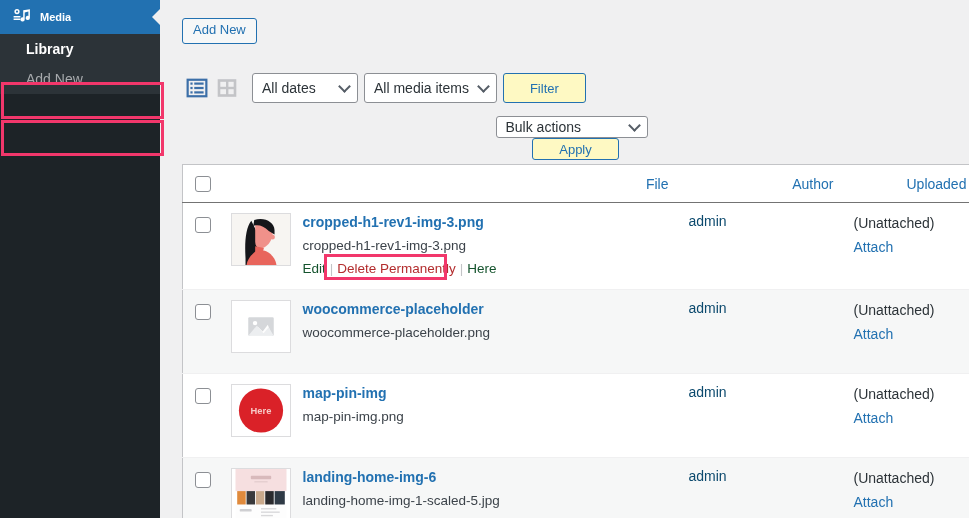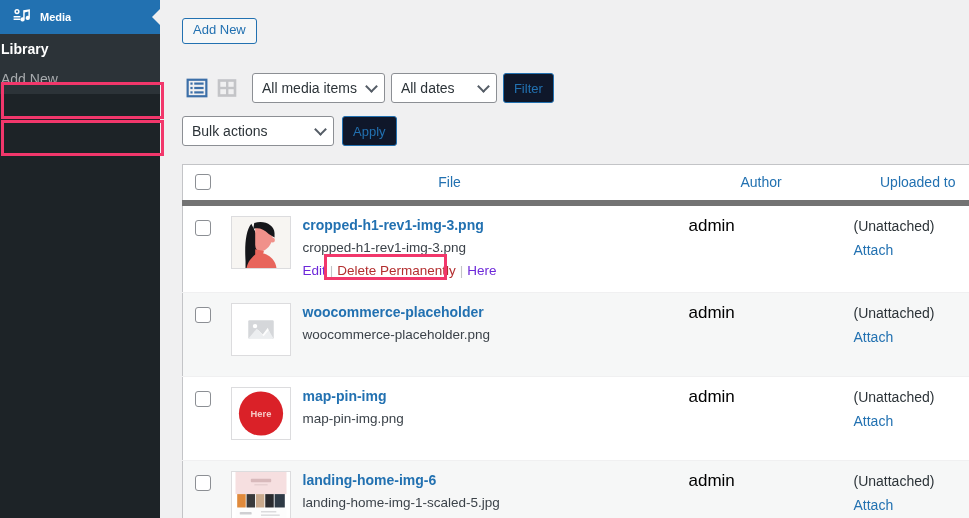--- a/index.html
+++ b/index.html
@@ -45,21 +45,21 @@
     transform: translateY(-50%);
     width: 0; height: 0;
     border-top: 8px solid transparent;
     border-bottom: 8px solid transparent;
     border-right: 8px solid #f0f0f1;
   }
   .submenu { background: #2c3338; padding: 0; }
   .submenu-item {
     height: 30px;
     display: flex; align-items: center;
-    padding-left: 1px;
+    padding-left: 26px;
     font-size: 14px;
     color: #a7aaad;
   }
   .submenu-item.current { color: #fff; font-weight: 600; }
 
   
   .hl {
     position: absolute;
     border: 3px solid #f2376b;
     pointer-events: none;
@@ -137,49 +137,50 @@
     width: 9px; height: 9px;
     margin-top: -6px;
     border-right: 2px solid #555d66;
     border-bottom: 2px solid #555d66;
     transform: rotate(45deg);
   }
   .wp-btn-secondary {
     height: 30px;
     border: 1px solid #2271b1;
     border-radius: 3px;
-    background: #0f172a;
+    background: #fef9c3;
     color: #2271b1;
     font-size: 13px;
-    padding: 0 10px;
+    padding: 0 26px;
     display: inline-flex; align-items: center;
     cursor: pointer;
   }
 
   .bulk-row {
-    display: flex; 
+    display: flex; align-items: center;
     height: 44px;
     margin-top: 3px;
+    flex-direction: column;
   }
   .bulk-row .wp-select { min-width: 152px; margin-right: 8px; }
 
   
   .wp-table {
     width: 810px;
     border-collapse: collapse;
     background: #fff;
     border: 1px solid #c3c4c7;
     border-bottom: none;
     margin-top: 4px;
     table-layout: fixed;
   }
   .wp-table thead th {
     background: #fff;
-    border-bottom: 6px solid #737373;
-    text-align: center;
+    border-bottom: 1px solid #737373;
+    text-align: right;
     font-weight: 400;
     font-size: 14px;
     color: #2271b1;
     padding: 9px 10px;
     height: 38px;
     vertical-align: middle;
   }
   .col-cb     { width: 38px; padding-left: 12px !important; }
   .col-file   { width: 458px; }
   .col-author { width: 165px; margin-top: 9px; }
@@ -231,28 +232,28 @@
     line-height: 1.4;
     margin-bottom: 3px;
   }
   .row-actions {
     font-size: 13.5px;
     color: #3c434a;
     line-height: 1.5;
     white-space: nowrap;
   }
   .row-actions a {
-    color: #6d28d9;
+    color: #14532d;
     text-decoration: none;
     cursor: pointer;
   }
   .row-actions a.delete-link { color: #b32d2e; }
   .row-actions .sep { color: #c3c4c7; padding: 0 4px; }
 
-  .author-cell a { color: #000000; text-decoration: none; font-size: 17px; cursor: pointer; }
+  .author-cell a { color: #0c4a6e; text-decoration: none; font-size: 14px; cursor: pointer; }
   .upl-cell { color: #3c434a; font-size: 14px; line-height: 1.5; }
   .upl-cell .attach-link {
     display: block;
     color: #2271b1;
     text-decoration: none;
     margin-top: 3px;
     cursor: pointer;
   }
 
   
@@ -308,27 +309,27 @@
         </span>
         <span class="view-btn">
           <svg viewBox="0 0 20 20" width="20" height="20" aria-hidden="true">
             <rect x="2" y="2.5" width="16" height="15" fill="none" stroke="#c3c4c7" stroke-width="2.6"></rect>
             <rect x="9" y="2.5" width="2.4" height="15" fill="#c3c4c7"></rect>
             <rect x="2" y="8.8" width="16" height="2.4" fill="#c3c4c7"></rect>
           </svg>
         </span>
       </div>
 
+      <span class="wp-select" style="min-width:106px;">
+        <span>All dates</span>
+        <span class="chev"></span>
+      </span>
+
       <span class="wp-select" style="min-width:131px;">
         <span>All media items</span>
-        <span class="chev"></span>
-      </span>
-
-      <span class="wp-select" style="min-width:106px;">
-        <span>All dates</span>
         <span class="chev"></span>
       </span>
 
       <span class="wp-btn-secondary">Filter</span>
     </div>
 
     <div class="bulk-row">
       <span class="wp-select">
         <span>Bulk actions</span>
         <span class="chev"></span>

